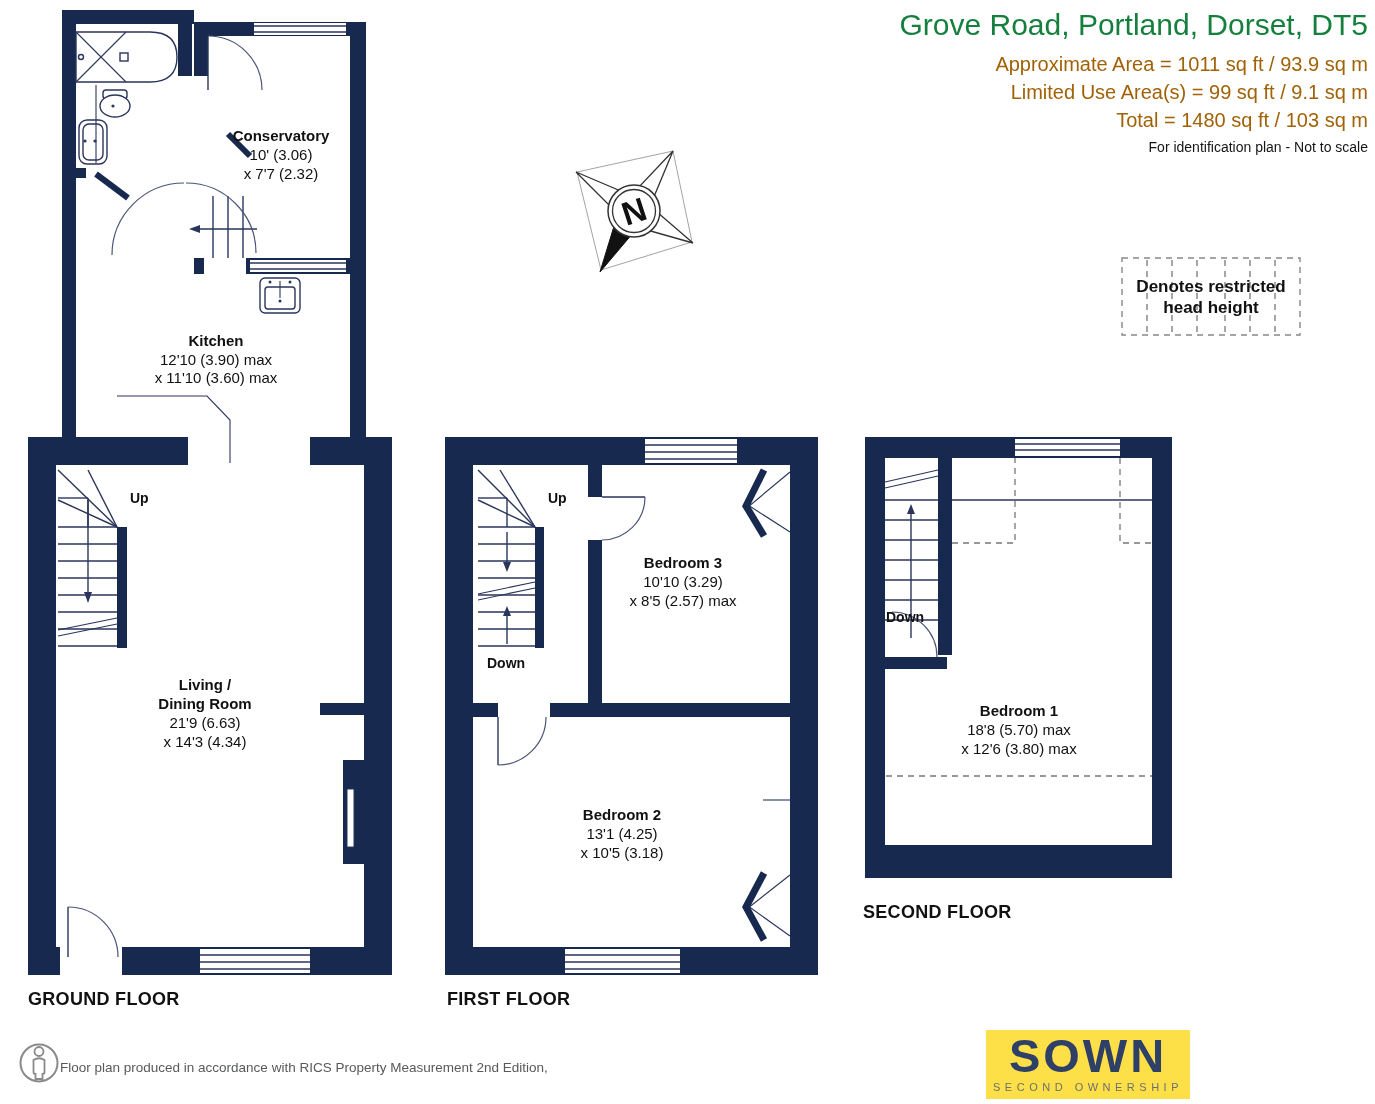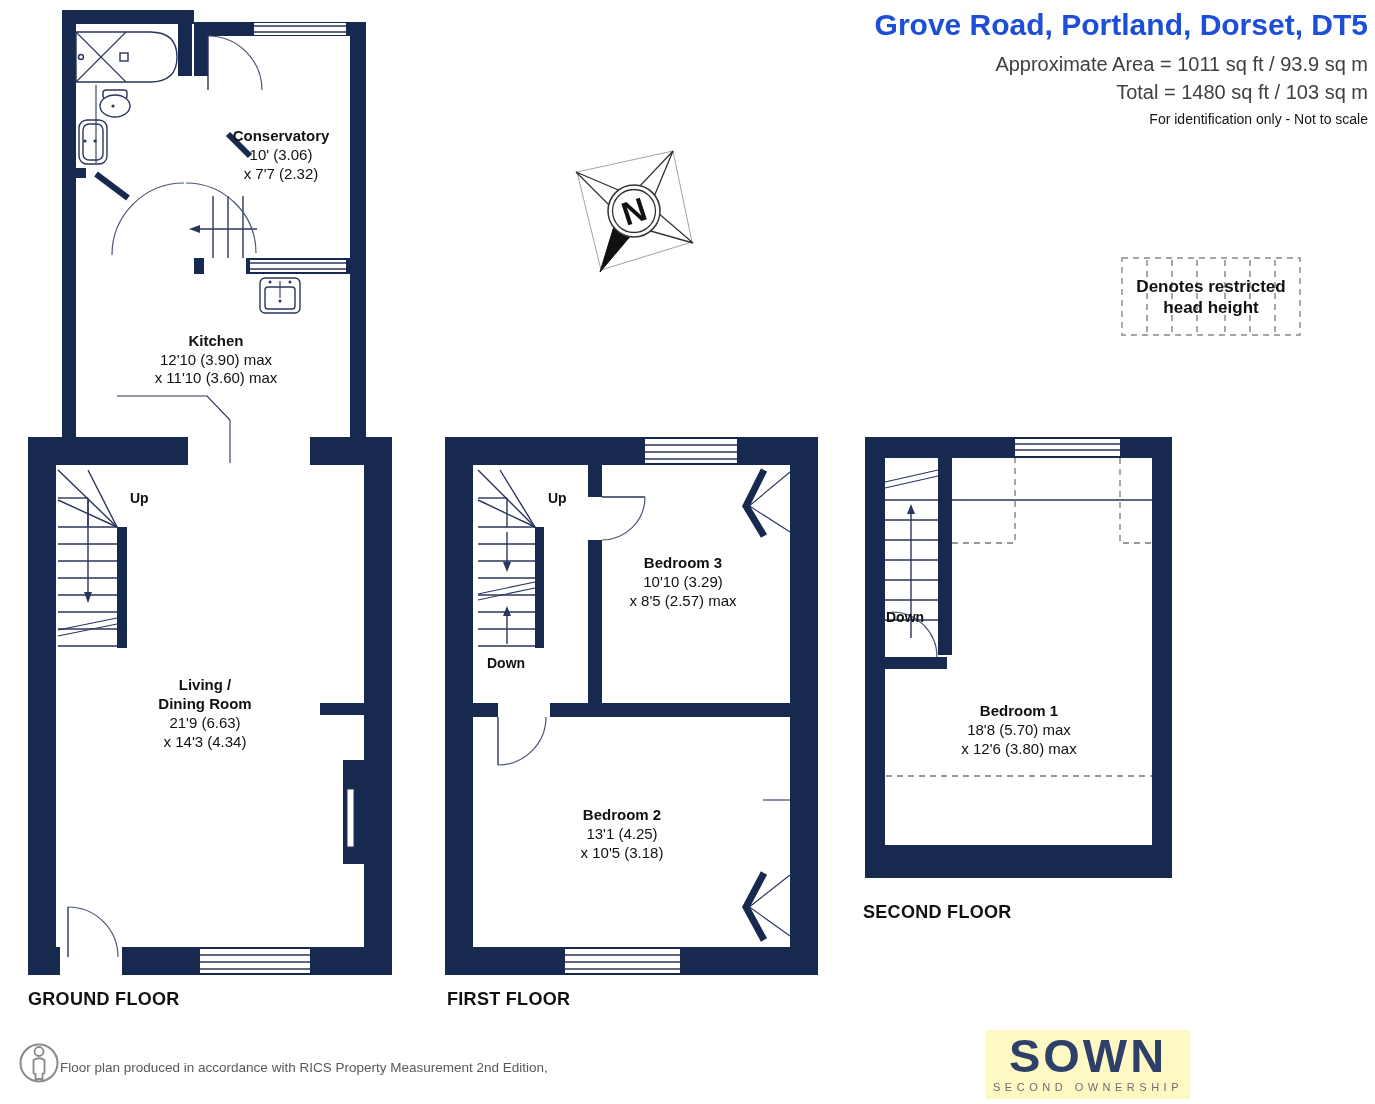--- a/index.html
+++ b/index.html
@@ -15,29 +15,29 @@
   .chev{stroke:#17294e;stroke-width:7;fill:none;}
   .dash{stroke:#777;stroke-width:1.3;stroke-dasharray:6 5;fill:none;}
   .winline{stroke:#2a355c;stroke-width:1.3;}
   .rname{font-size:15px;font-weight:bold;fill:#111;text-anchor:middle;}
   .rdim{font-size:15px;fill:#111;text-anchor:middle;}
   .stair-label{font-size:14px;font-weight:bold;fill:#111;}
   .floorlab{font-size:18px;font-weight:bold;fill:#111;letter-spacing:.3px;}
   .legendtxt{font-size:17px;font-weight:bold;fill:#111;text-anchor:middle;}
 
   .header{position:absolute;top:8px;right:7px;text-align:right;width:720px;}
-  .header h1{margin:0;font-size:30px;font-weight:bold;color:#1d4ed8;}
-  .header .area{font-size:20px;line-height:28px;margin-top:8px;color:#404040;}
+  .header h1{margin:0;font-size:30px;font-weight:normal;color:#15803d;}
+  .header .area{font-size:20px;line-height:28px;margin-top:8px;color:#a16207;}
   .header .note{font-size:14px;margin-top:5px;color:#151515;}
 
   .footer{position:absolute;left:60px;top:1026px;width:930px;
           font-size:13.5px;line-height:16.8px;color:#58595b;white-space:pre-wrap;}
   .person{position:absolute;left:18px;top:1034px;}
   .logo{position:absolute;left:986px;top:1030px;width:200px;text-align:center;
-        background:#fef9c3;padding:4px 2px 6px 2px;}
+        background:#fde047;padding:4px 2px 6px 2px;}
   .logo .word{font-size:47px;font-weight:bold;color:#2e3f68;letter-spacing:3px;line-height:44px;}
   .logo .sub{font-size:11px;letter-spacing:4.5px;color:#6d6e71;margin-top:3px;}
 </style>
 </head>
 <body>
 
 <svg width="1375" height="1104" viewBox="0 0 1375 1104" style="position:absolute;left:0;top:0;">
 
   <g>
 
@@ -322,23 +322,24 @@
     <line class="dash" x1="1275" y1="260" x2="1275" y2="333"></line>
     <text class="legendtxt" x="1211" y="292">Denotes restricted</text>
     <text class="legendtxt" x="1211" y="313">head height</text>
   </g>
 </svg>
 
 <div class="header">
   <h1>Grove Road, Portland, Dorset, DT5</h1>
   <div class="area">
     <div>Approximate Area = 1011 sq ft / 93.9 sq m</div>
+    <div>Limited Use Area(s) = 99 sq ft / 9.1 sq m</div>
     <div>Total = 1480 sq ft / 103 sq m</div>
   </div>
-  <div class="note">For identification only - Not to scale</div>
+  <div class="note">For identification plan - Not to scale</div>
 </div>
 
 <div class="person">
   <svg width="42" height="60" viewBox="0 0 42 60">
     <circle cx="21" cy="29" r="18.5" fill="none" stroke="#8a8a8a" stroke-width="2"></circle>
     <circle cx="21" cy="17.5" r="4.5" fill="none" stroke="#8a8a8a" stroke-width="1.8"></circle>
     <path d="M15.5,26 Q21,22.5 26.5,26 L26.5,38 Q26.5,40 24.5,40 L24.5,45 L17.5,45 L17.5,40 Q15.5,40 15.5,38 Z" fill="none" stroke="#8a8a8a" stroke-width="1.8"></path>
   </svg>
 </div>
 

